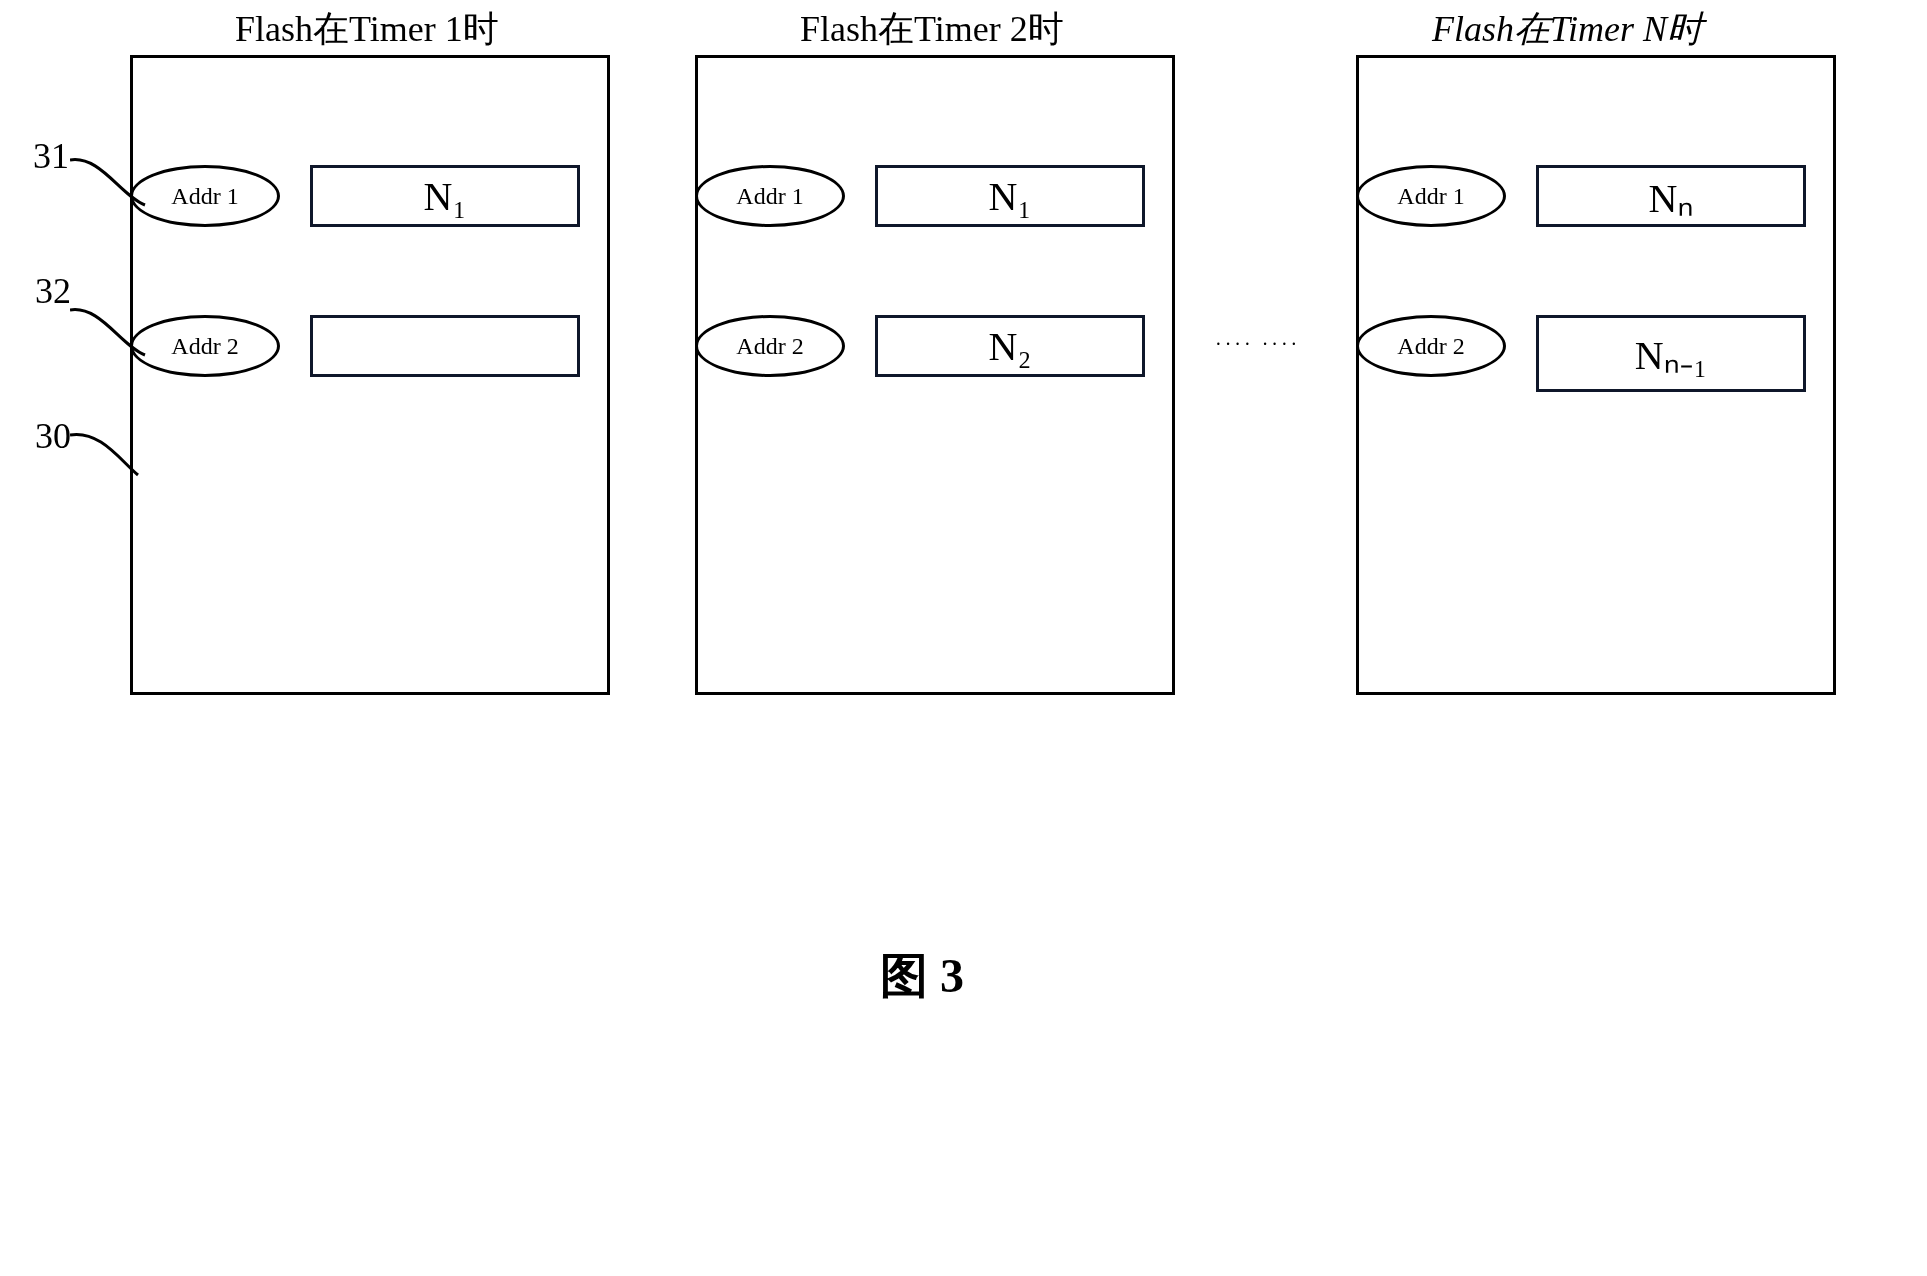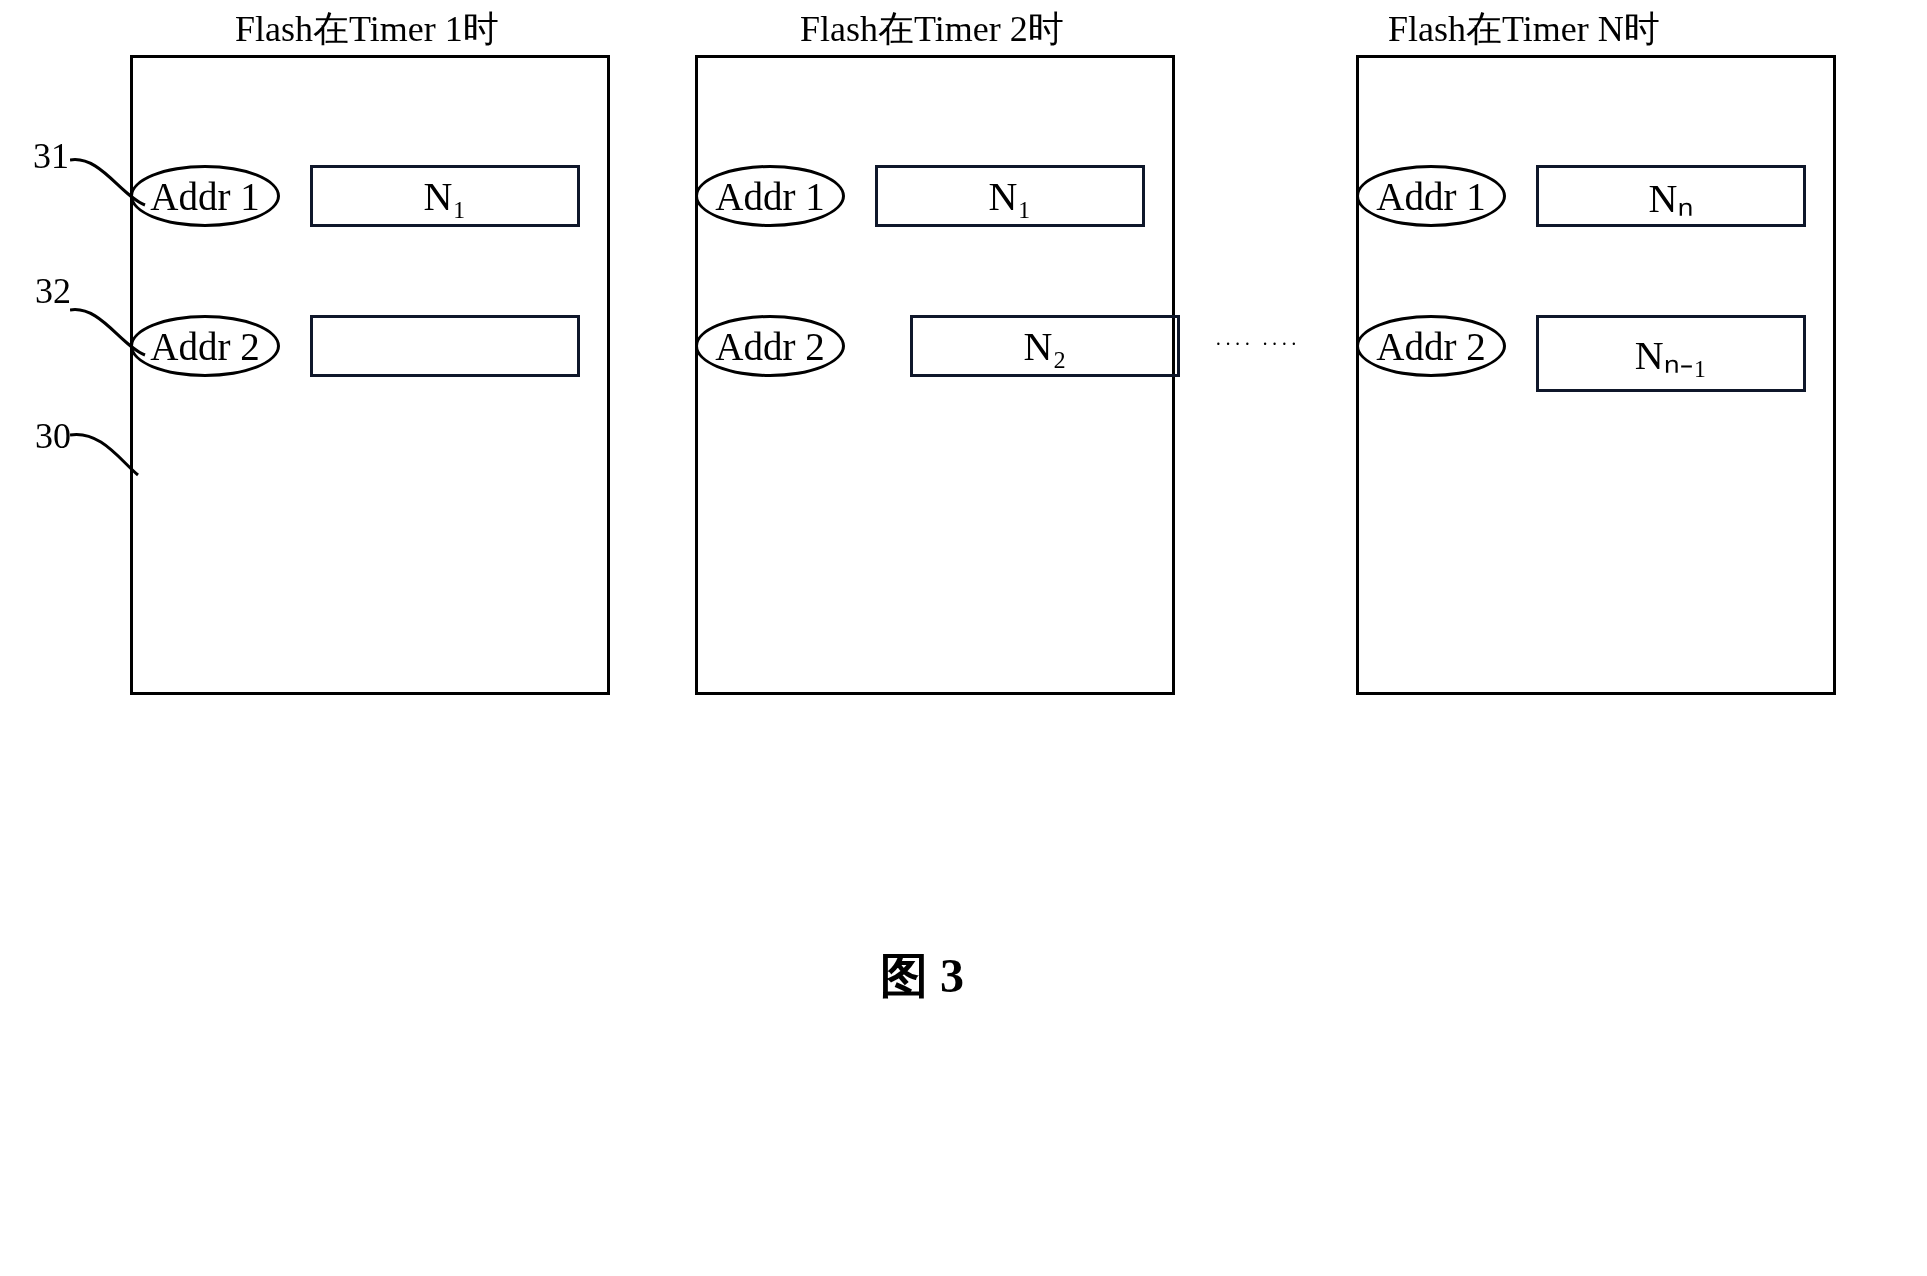--- a/index.html
+++ b/index.html
@@ -25,21 +25,21 @@
       font-size: 36px;
       white-space: nowrap;
     }
     .addr-ellipse {
       position: absolute;
       border: 3px solid #000;
       border-radius: 50%;
       display: flex;
       align-items: center;
       justify-content: center;
-      font-size: 39px;
+      font-size: 24px;
     }
     .value-box {
       position: absolute;
       border: 3px solid #0f172a;
       display: flex;
       align-items: center;
       justify-content: center;
       font-size: 40px;
     }
     .callout-label {
@@ -86,27 +86,27 @@
   <div class="panel" style="left:695px; top:55px; width:480px; height:640px;"></div>
   <div class="addr-ellipse" style="left:695px; top:165px; width:150px; height:62px;">
     <span>Addr 1</span>
   </div>
   <div class="value-box" style="left:875px; top:165px; width:270px; height:62px;">
     <span>N₁</span>
   </div>
   <div class="addr-ellipse" style="left:695px; top:315px; width:150px; height:62px;">
     <span>Addr 2</span>
   </div>
-  <div class="value-box" style="left:875px; top:315px; width:270px; height:62px;margin-left:35px;">
+  <div class="value-box" style="left:875px; top:315px; width:270px; height:62px;">
     <span>N₂</span>
   </div>
 
   <div class="dots" style="left:1215px; top:333px;">····  ····</div>
 
-  <div class="panel-title" style="left:1388px; top:5px;">Flash在Timer N时</div>
+  <div class="panel-title" style="left:1432px; top:5px;font-style:italic;">Flash在Timer N时</div>
   <div class="panel" style="left:1356px; top:55px; width:480px; height:640px;"></div>
   <div class="addr-ellipse" style="left:1356px; top:165px; width:150px; height:62px;">
     <span>Addr 1</span>
   </div>
   <div class="value-box" style="left:1536px; top:165px; width:270px; height:62px;">
     <span>Nₙ</span>
   </div>
   <div class="addr-ellipse" style="left:1356px; top:315px; width:150px; height:62px;">
     <span>Addr 2</span>
   </div>

